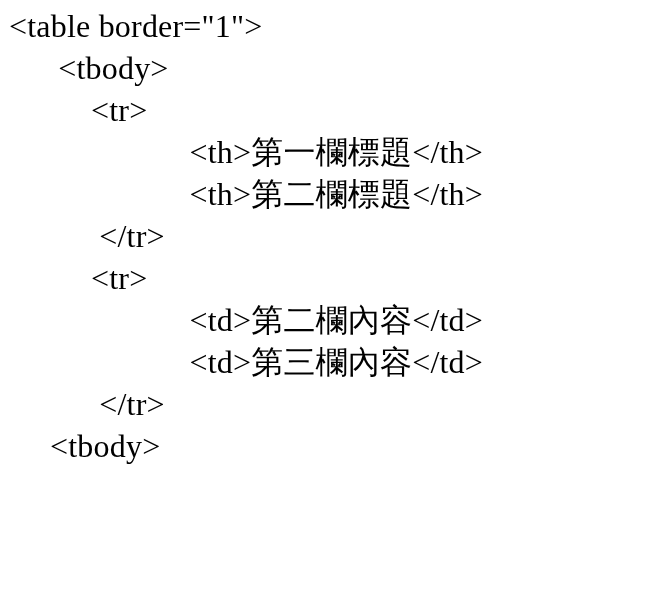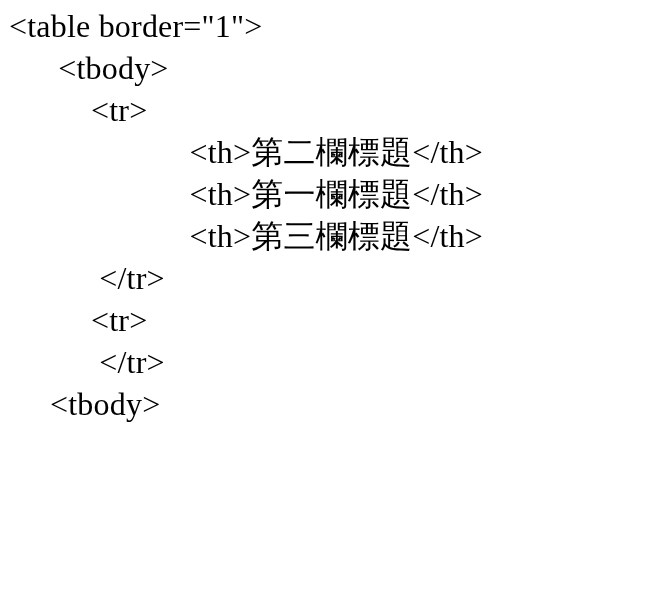--- a/index.html
+++ b/index.html
@@ -24,20 +24,21 @@
       letter-spacing: 0.2px;
     }
   </style>
 </head>
 <body>
 
 <div class="code-page">
   <div class="line">&lt;table border="1"&gt;</div>
   <div class="line">      &lt;tbody&gt;</div>
   <div class="line">          &lt;tr&gt;</div>
+  <div class="line">                      &lt;th&gt;第一欄標題&lt;/th&gt;</div>
   <div class="line">                      &lt;th&gt;第二欄標題&lt;/th&gt;</div>
-  <div class="line">                      &lt;th&gt;第一欄標題&lt;/th&gt;</div>
-  <div class="line">                      &lt;th&gt;第三欄標題&lt;/th&gt;</div>
   <div class="line">           &lt;/tr&gt;</div>
   <div class="line">          &lt;tr&gt;</div>
+  <div class="line">                      &lt;td&gt;第二欄內容&lt;/td&gt;</div>
+  <div class="line">                      &lt;td&gt;第三欄內容&lt;/td&gt;</div>
   <div class="line">           &lt;/tr&gt;</div>
   <div class="line">     &lt;tbody&gt;</div>
 </div>
 
 </body></html>

